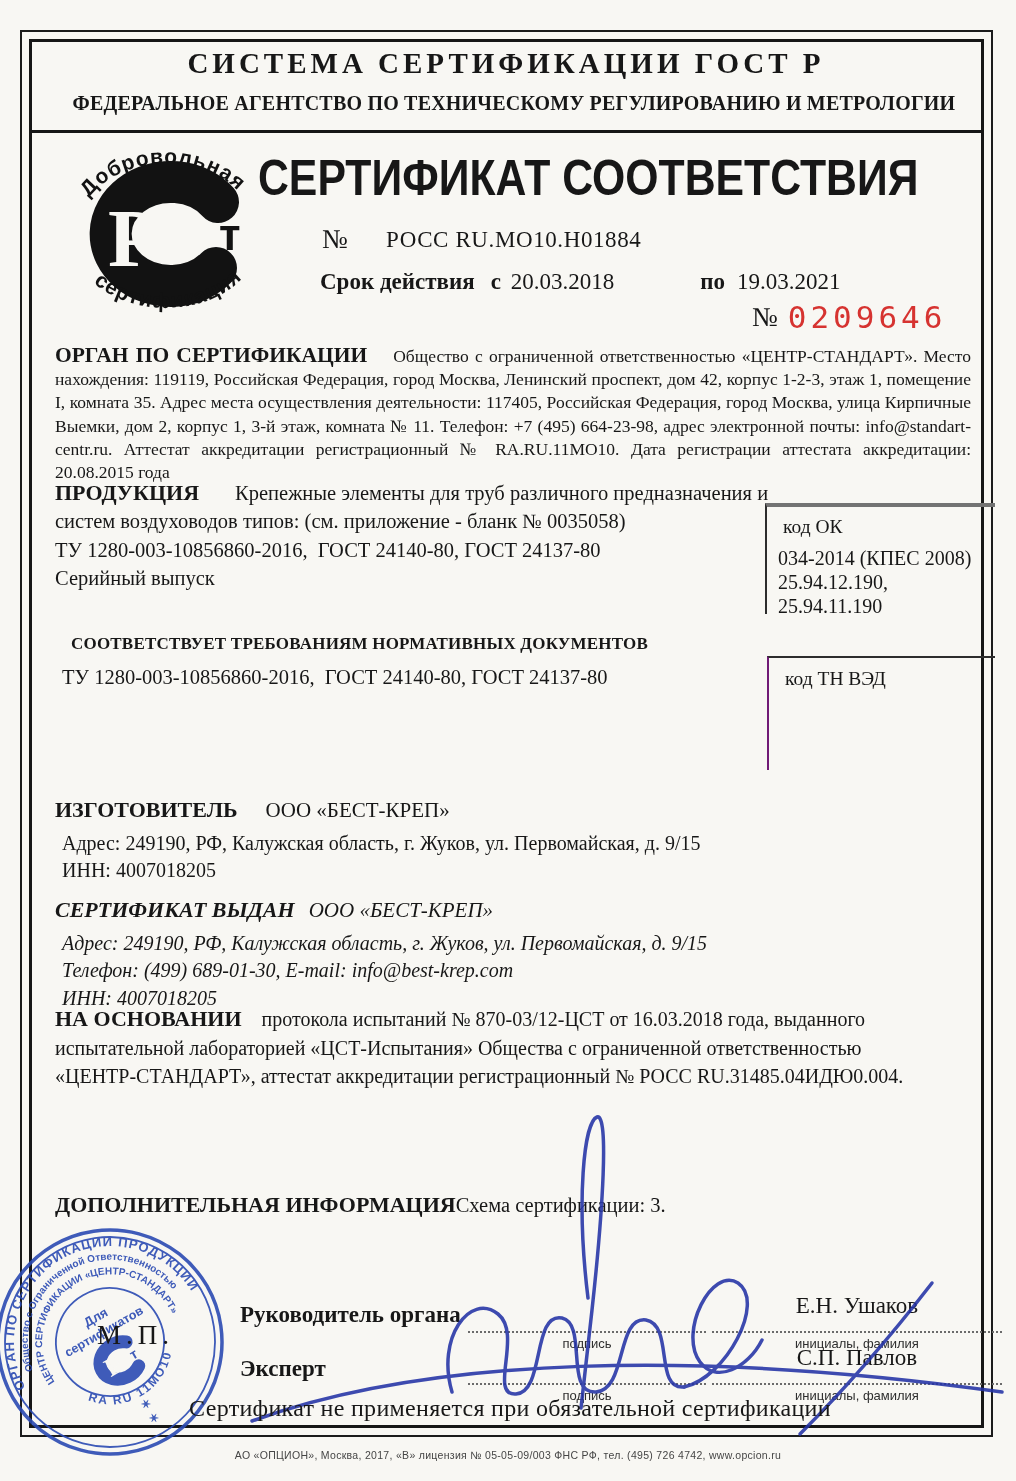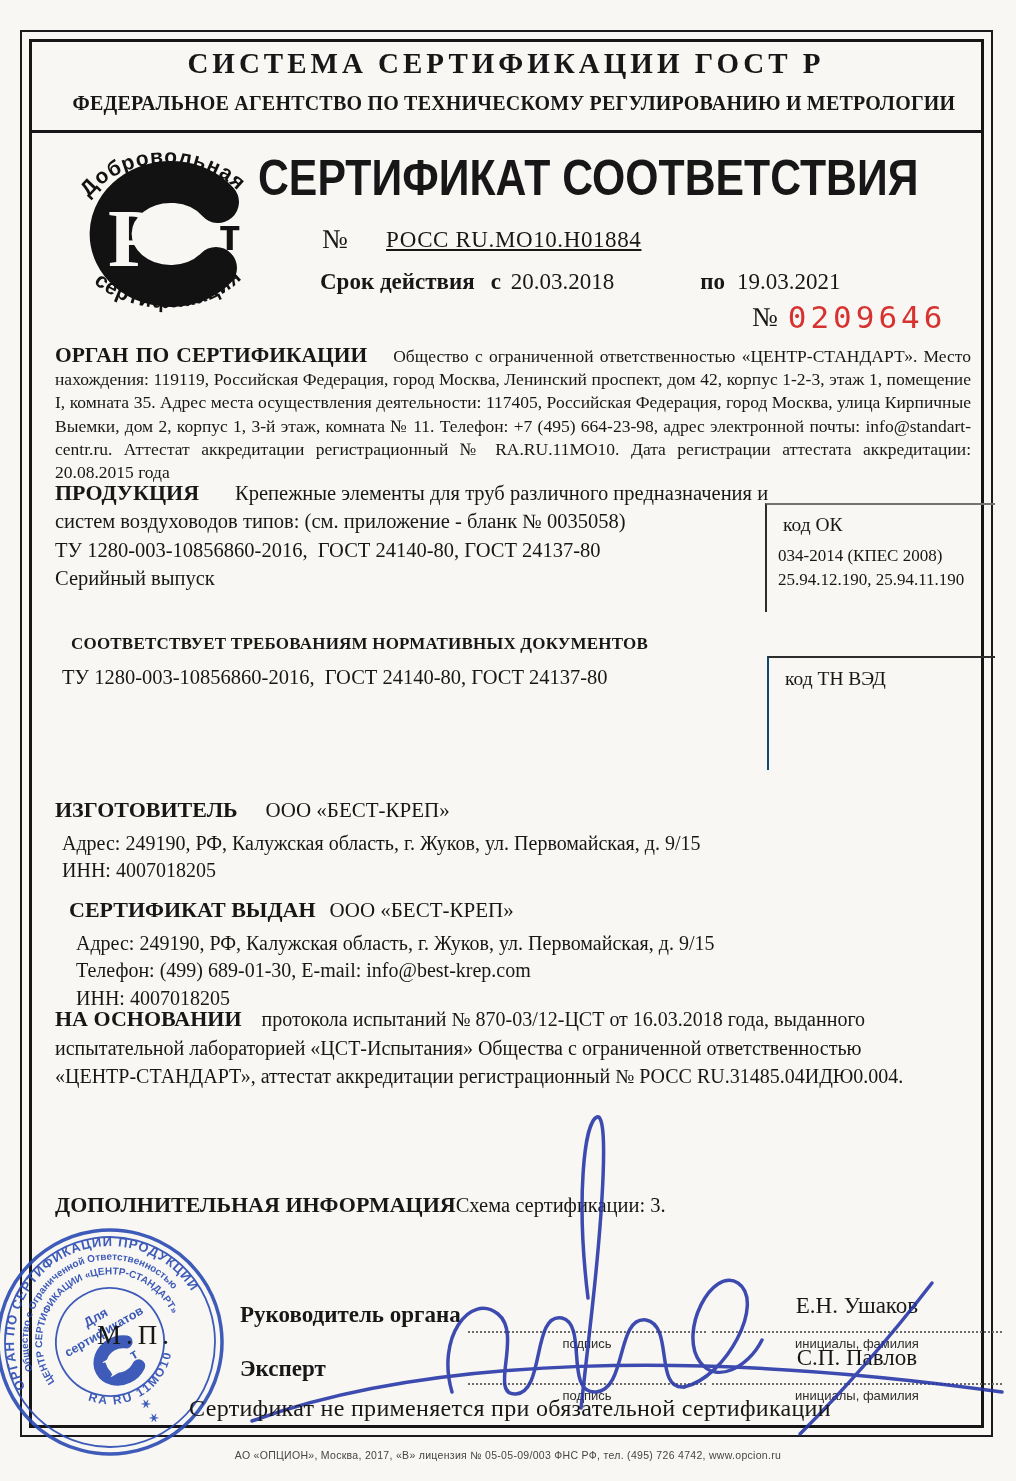--- a/index.html
+++ b/index.html
@@ -12,48 +12,48 @@
   
   .outer-frame{left:20px;top:30px;width:969px;height:1403px;border:2px solid #1b1b1b;}
   .inner-frame{left:29px;top:39px;width:949px;height:1383px;border:3px solid #161616;}
   .header-sep{left:32px;top:130px;width:949px;border-top:3px solid #161616;}
   
   .sys-title{left:30px;top:47px;width:952px;text-align:center;font-weight:bold;font-size:29px;letter-spacing:4px;white-space:nowrap;}
   .agency{left:30px;top:92px;width:952px;text-align:center;font-weight:bold;font-size:20px;letter-spacing:0.2px;white-space:nowrap;padding-left:8px;}
   .cert-title{left:258px;top:150px;font-family:"Liberation Sans","DejaVu Sans",sans-serif;font-weight:bold;
               font-size:45px;transform:scale(0.95,1.10);transform-origin:left top;white-space:nowrap;letter-spacing:0;}
   .certno-label{left:322px;top:224px;font-size:27px;}
-  .certno-value{left:386px;top:227px;font-size:23px;letter-spacing:0.6px;text-decoration:underline;}
+  .certno-value{left:386px;top:227px;font-size:23px;letter-spacing:0.6px;}
   .validity{left:320px;top:269px;font-size:23px;white-space:nowrap;}
   .validity b.lbl{margin-right:16px;}
   .validity .from-lbl{margin-right:10px;font-weight:bold;}
   .validity .to-lbl{margin-left:86px;margin-right:12px;font-weight:bold;}
   .blank-no{left:752px;top:299px;white-space:nowrap;}
   .blank-no .num-sign{font-size:27px;}
   .blank-no .digits{font-family:"DejaVu Sans Mono",monospace;font-size:31px;letter-spacing:4px;
                     color:var(--red-number);margin-left:10px;vertical-align:-2px;}
   
   .sec-label{font-weight:bold;font-size:22px;}
   .sec-org{left:55px;top:344px;width:916px;font-size:17.5px;line-height:23.2px;text-align:justify;}
   .sec-org .sec-label{font-size:21.5px;margin-right:26px;}
   .sec-product{left:55px;top:479px;font-size:20.5px;line-height:28.4px;}
   .sec-product .sec-label{margin-right:36px;}
   .pre{white-space:pre;}
-  .box-ok{left:765px;top:503px;width:212px;height:98px;border-top:2px solid #737373;border-left:2px solid #2d2d2d;
+  .box-ok{left:765px;top:503px;width:212px;height:98px;border-top:4px solid #737373;border-left:2px solid #2d2d2d;
           padding:9px 0 0 16px;font-size:19.5px;}
-  .box-ok .vals{margin-left:-5px;margin-top:8px;font-size:17px;line-height:24px;}
+  .box-ok .vals{margin-left:-5px;margin-top:8px;font-size:20px;line-height:24px;}
   .sec-conform{left:71px;top:634px;font-size:17px;font-weight:bold;letter-spacing:0.2px;}
   .conform-text{left:62px;top:666px;font-size:20.5px;}
-  .box-tnved{left:767px;top:656px;width:210px;height:102px;border-top:2px solid #2d2d2d;border-left:2px solid #0c4a6e;
+  .box-tnved{left:767px;top:656px;width:210px;height:102px;border-top:2px solid #2d2d2d;border-left:2px solid #701a75;
              padding:10px 0 0 16px;font-size:19.5px;}
   .sec-head-line{white-space:nowrap;}
   .sec-head-line .name{font-size:21px;}
   .sec-manuf{left:55px;top:797px;}
   .sec-manuf .sec-label{margin-right:28px;}
-  .sec-issued{left:69px;top:897px;}
+  .sec-issued{left:55px;top:897px;font-style:italic;}
   .sec-issued .sec-label{margin-right:14px;}
   .body-lines{margin:7px 0 0 7px;font-size:20px;line-height:27.3px;}
   .sec-basis{left:55px;top:1005px;width:892px;font-size:20px;line-height:28.6px;}
   .sec-basis .sec-label{margin-right:20px;}
   .sec-additional{left:55px;top:1192px;white-space:nowrap;}
   .sec-additional .sec-label{}
   .sec-additional .txt{font-size:20.5px;}
   
   .role{font-size:23px;font-weight:bold;white-space:nowrap;}
   .sig-line{border-bottom:2px dotted #6b6b6b;height:0;}

